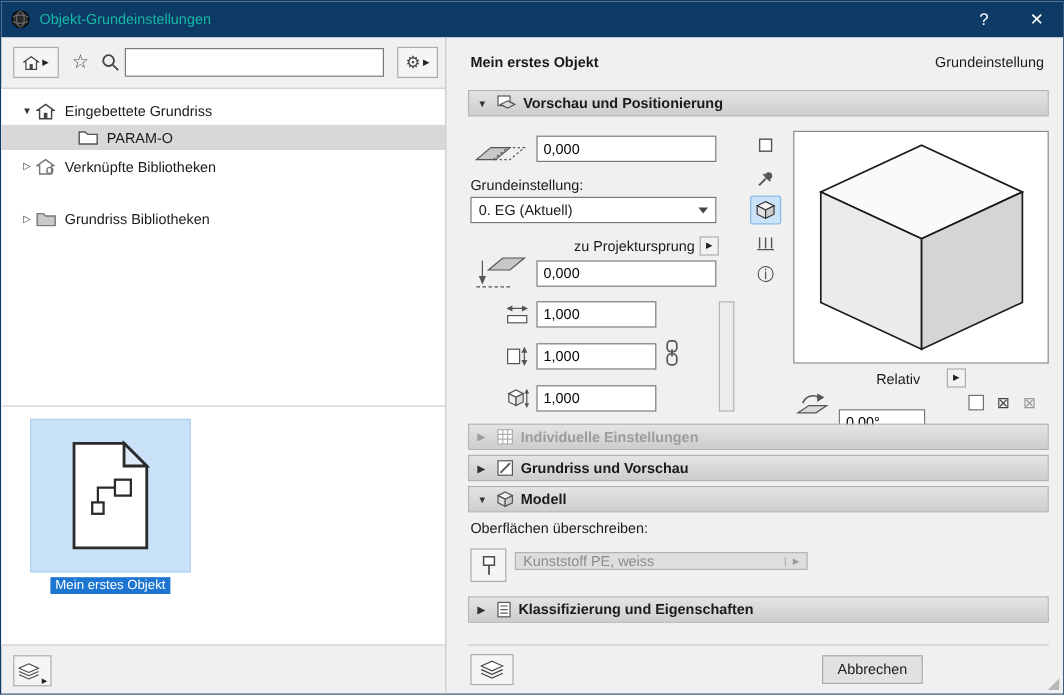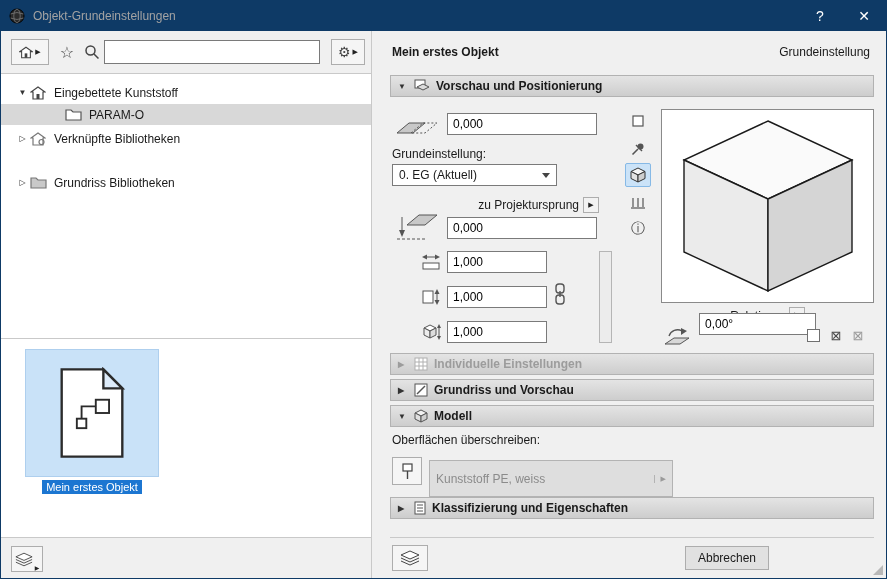--- a/index.html
+++ b/index.html
@@ -3,21 +3,21 @@
 <meta charset="utf-8">
 <style>
   * { margin:0; padding:0; box-sizing:border-box; }
   body { font-family:"Liberation Sans", sans-serif; font-size:12px; color:#1a1a1a; }
   .window { position:relative; width:887px; height:579px; background:#f0f0f0;
             border:1px solid #0e3a66; overflow:hidden; }
   .abs { position:absolute; }
 
   
   .titlebar { position:absolute; top:0; left:0; width:100%; height:30px; background:#0e3a66;
-              color:#a3a3a3; display:flex; align-items:center; padding-left:8px; }
+              color:#14b8a6; display:flex; align-items:center; padding-left:8px; }
   .titlebar .title { margin-left:8px; font-size:12px; }
   .cap-btn { position:absolute; top:0; width:44px; height:30px; display:flex; align-items:center;
              justify-content:center; color:#fff; font-size:14px; cursor:default; }
 
   
   .tool-btn { position:absolute; border:1px solid #adadad; background:#f5f5f5; display:flex;
               align-items:center; justify-content:center; gap:2px; }
   .tool-ic  { position:absolute; display:flex; align-items:center; justify-content:center;
               width:22px; height:22px; color:#444; }
   .search-input { position:absolute; border:1px solid #7a7a7a; background:#fff; height:24px;
@@ -113,21 +113,21 @@
 
   <div class="tree">
     <div class="trow" style="top:8px; padding-left:14px;">
       <span class="twisty">▼</span>
       <span class="ticon">
         <svg width="16" height="14" viewBox="0 0 16 14">
             <path d="M8 1 L15 6 H13 V13 H3 V6 H1 Z" fill="#fff" stroke="#444" stroke-width="1.2"></path>
             <rect x="6.5" y="8" width="3" height="5" fill="#444"></rect>
           </svg>
       </span>
-      <span>Eingebettete Kunststoff</span>
+      <span>Eingebettete Grundriss</span>
     </div>
     <div class="trow selected" style="top:30px; padding-left:64px;">
       <span class="ticon">
         <svg width="17" height="13" viewBox="0 0 17 13">
             <path d="M1 2 h5 l2 2 h8 v8 H1 Z" fill="#fff" stroke="#555" stroke-width="1.2"></path>
           </svg>
       </span>
       <span>PARAM-O</span>
     </div>
     <div class="trow" style="top:54px; padding-left:14px;">
@@ -197,21 +197,21 @@
 
   <span class="abs" style="left:394px; top:110px;">
     <svg width="44" height="26" viewBox="0 0 44 26">
       <polygon points="2,22 14,12 30,12 18,22" fill="#c8c8c8" stroke="#555"></polygon>
       <polygon points="16,22 28,12 42,12 30,22" fill="none" stroke="#555" stroke-dasharray="2,2"></polygon>
     </svg>
   </span>
   <input class="tfield" style="left: 446px; top: 112px; width: 150px;" value="0,000">
 
   <div class="lbl" style="left:391px; top:146px;">Grundeinstellung:</div>
-  <div class="combo" style="left:391px; top:163px; width:165px;">
+  <div class="combo" style="left:391px; top:163px; width:205px;">
     <span>0. EG (Aktuell)</span>
     <span class="chev"></span>
   </div>
 
   <div class="lbl" style="left:391px; top:197px; width:187px; text-align:right;">zu Projektursprung</div>
   <div class="parrow-btn" style="left:582px; top:196px;">▶</div>
 
   <span class="abs" style="left:394px; top:212px;">
     <svg width="44" height="28" viewBox="0 0 44 28">
       <polygon points="12,12 24,2 42,2 30,12" fill="#c8c8c8" stroke="#555"></polygon>
@@ -306,21 +306,21 @@
     <span class="parrow-btn" style="position:static;">▶</span>
   </div>
 
   <span class="abs" style="left:662px; top:326px;">
     <svg width="28" height="20" viewBox="0 0 28 20">
         <polygon points="2,17 11,11 26,11 17,17" fill="#d8d8d8" stroke="#555"></polygon>
         <path d="M6 9 A9 9 0 0 1 19 4" fill="none" stroke="#555" stroke-width="1.3"></path>
         <polygon points="18,1 24,4 18,8" fill="#555"></polygon>
       </svg>
   </span>
-  <input class="tfield" style="left: 698px; top: 312px; width: 117px;" value="0,00°">
+  <input class="tfield" style="left: 698px; top: 340px; width: 72px;" value="0,00°">
   <div class="checkbox" style="left:806px; top:328px;"></div>
   <div class="mbox" style="left:827px; top:326px;">⊠</div>
   <div class="mbox" style="left:849px; top:326px; color:#999;">⊠</div>
 
   <div class="sec disabled" style="top:352px;">
     <span class="sarrow" style="color:#9c9c9c;">▶</span>
     <span style="display:flex;">
       <svg width="14" height="14" viewBox="0 0 14 14">
           <rect x="1" y="1" width="12" height="12" fill="#fff" stroke="#b0b0b0"></rect>
           <path d="M1 5 h12 M1 9 h12 M5 1 v12 M9 1 v12" stroke="#b0b0b0"></path>
@@ -354,21 +354,21 @@
 
   <div class="lbl" style="left:391px; top:432px;">Oberflächen überschreiben:</div>
   <div class="tool-btn" style="left:391px; top:456px; width:30px; height:28px;">
     <span style="display:flex;">
       <svg width="14" height="17" viewBox="0 0 14 17">
           <rect x="3" y="1" width="9" height="7" fill="#fff" stroke="#444" stroke-width="1.2"></rect>
           <line x1="7.5" y1="8" x2="7.5" y2="16" stroke="#444" stroke-width="1.4"></line>
         </svg>
     </span>
   </div>
-  <div class="combo disabled" style="left:428px; top:459px; width:244px; height:37px;">
+  <div class="combo disabled" style="left:428px; top:459px; width:244px; height:15px;">
     <span>Kunststoff PE, weiss</span>
     <span style="margin-left:auto; border-left:1px solid #b3b3b3; padding-left:6px; font-size:7px; color:#9a9a9a;">▶</span>
   </div>
 
   <div class="sec" style="top:496px;">
     <span class="sarrow">▶</span>
     <span style="display:flex;">
       <svg width="12" height="14" viewBox="0 0 12 14">
           <rect x="1" y="1" width="10" height="12" fill="#fff" stroke="#555"></rect>
           <path d="M3 4 h6 M3 7 h6 M3 10 h6" stroke="#555"></path>

